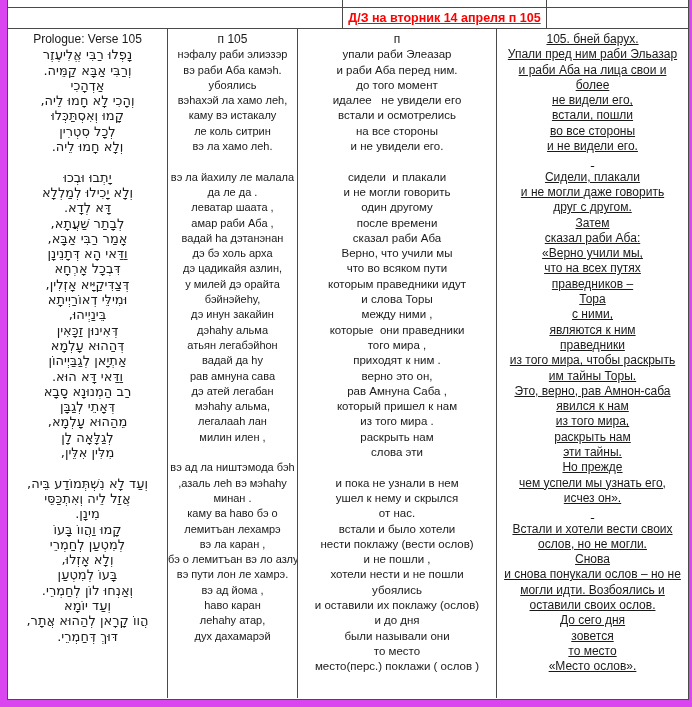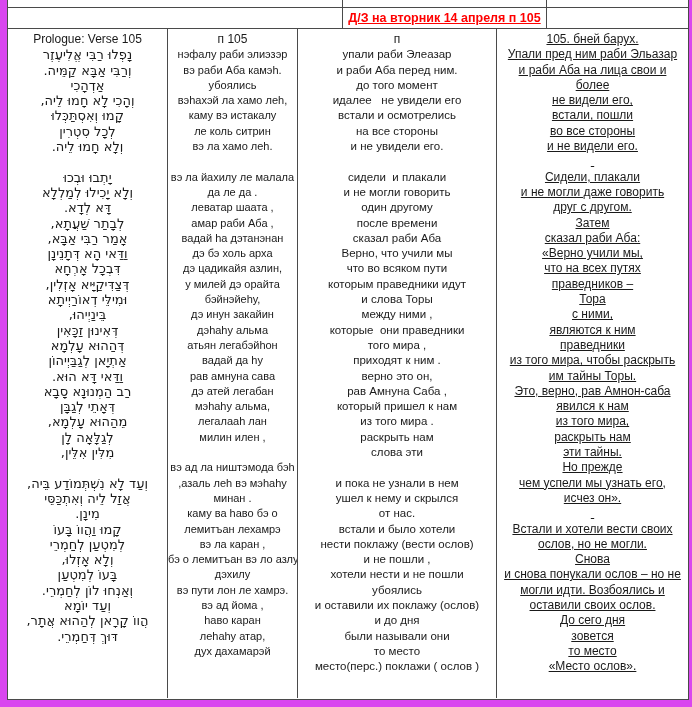--- a/index.html
+++ b/index.html
@@ -129,21 +129,20 @@
             <div class="line">легалааh лан</div>
             <div class="line">милин илен ,</div>
             <div class="line">&nbsp;</div>
             <div class="line">вэ ад ла ништэмода бэh</div>
             <div class="line">,азаль леh вэ мэhаhу</div>
             <div class="line">минан .</div>
             <div class="line">каму ва hаво бэ о</div>
             <div class="line">лемитъан лехамрэ</div>
             <div class="line">вэ ла каран ,</div>
             <div class="line">бэ о лемитъан вэ ло азлу</div>
-            <div class="line">дэхилу</div>
             <div class="line">вэ пути лон ле хамрэ.</div>
             <div class="line">вэ ад йома ,</div>
             <div class="line">hаво каран</div>
             <div class="line">леhаhу атар,</div>
             <div class="line">дух дахамарэй</div>
           </div>
       </div>
       <div class="cell c2">
         <div class="col-title">п</div>
         <div>

